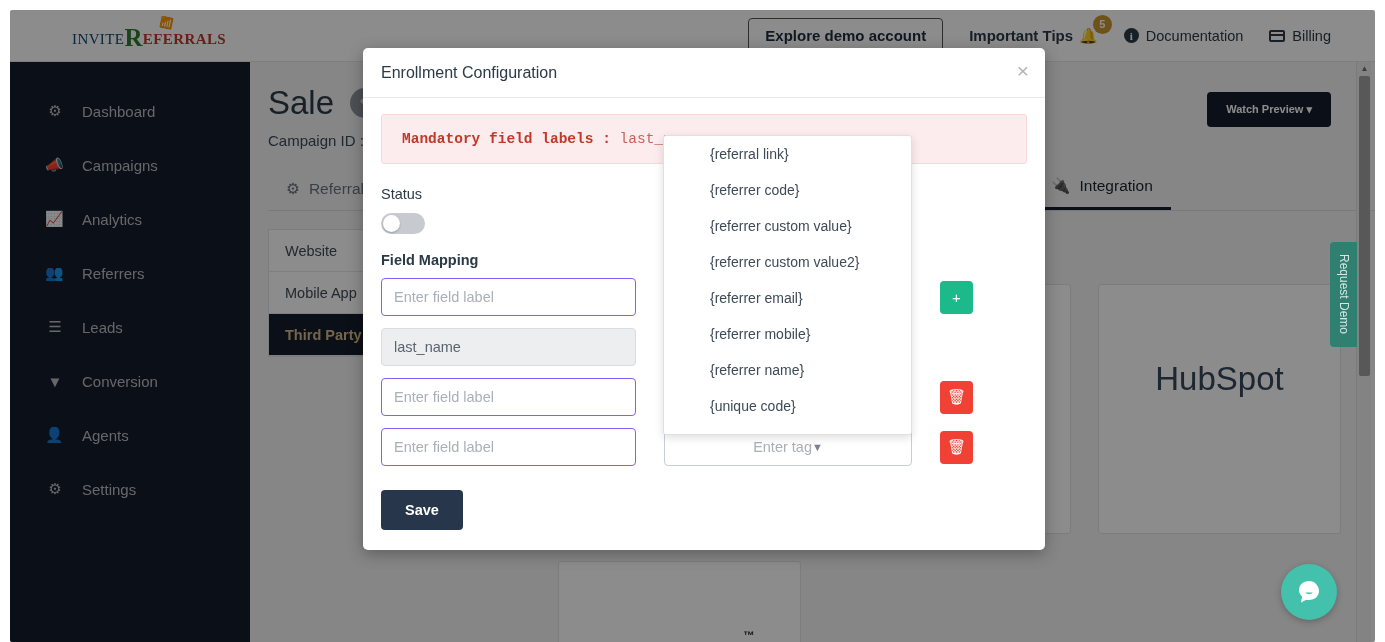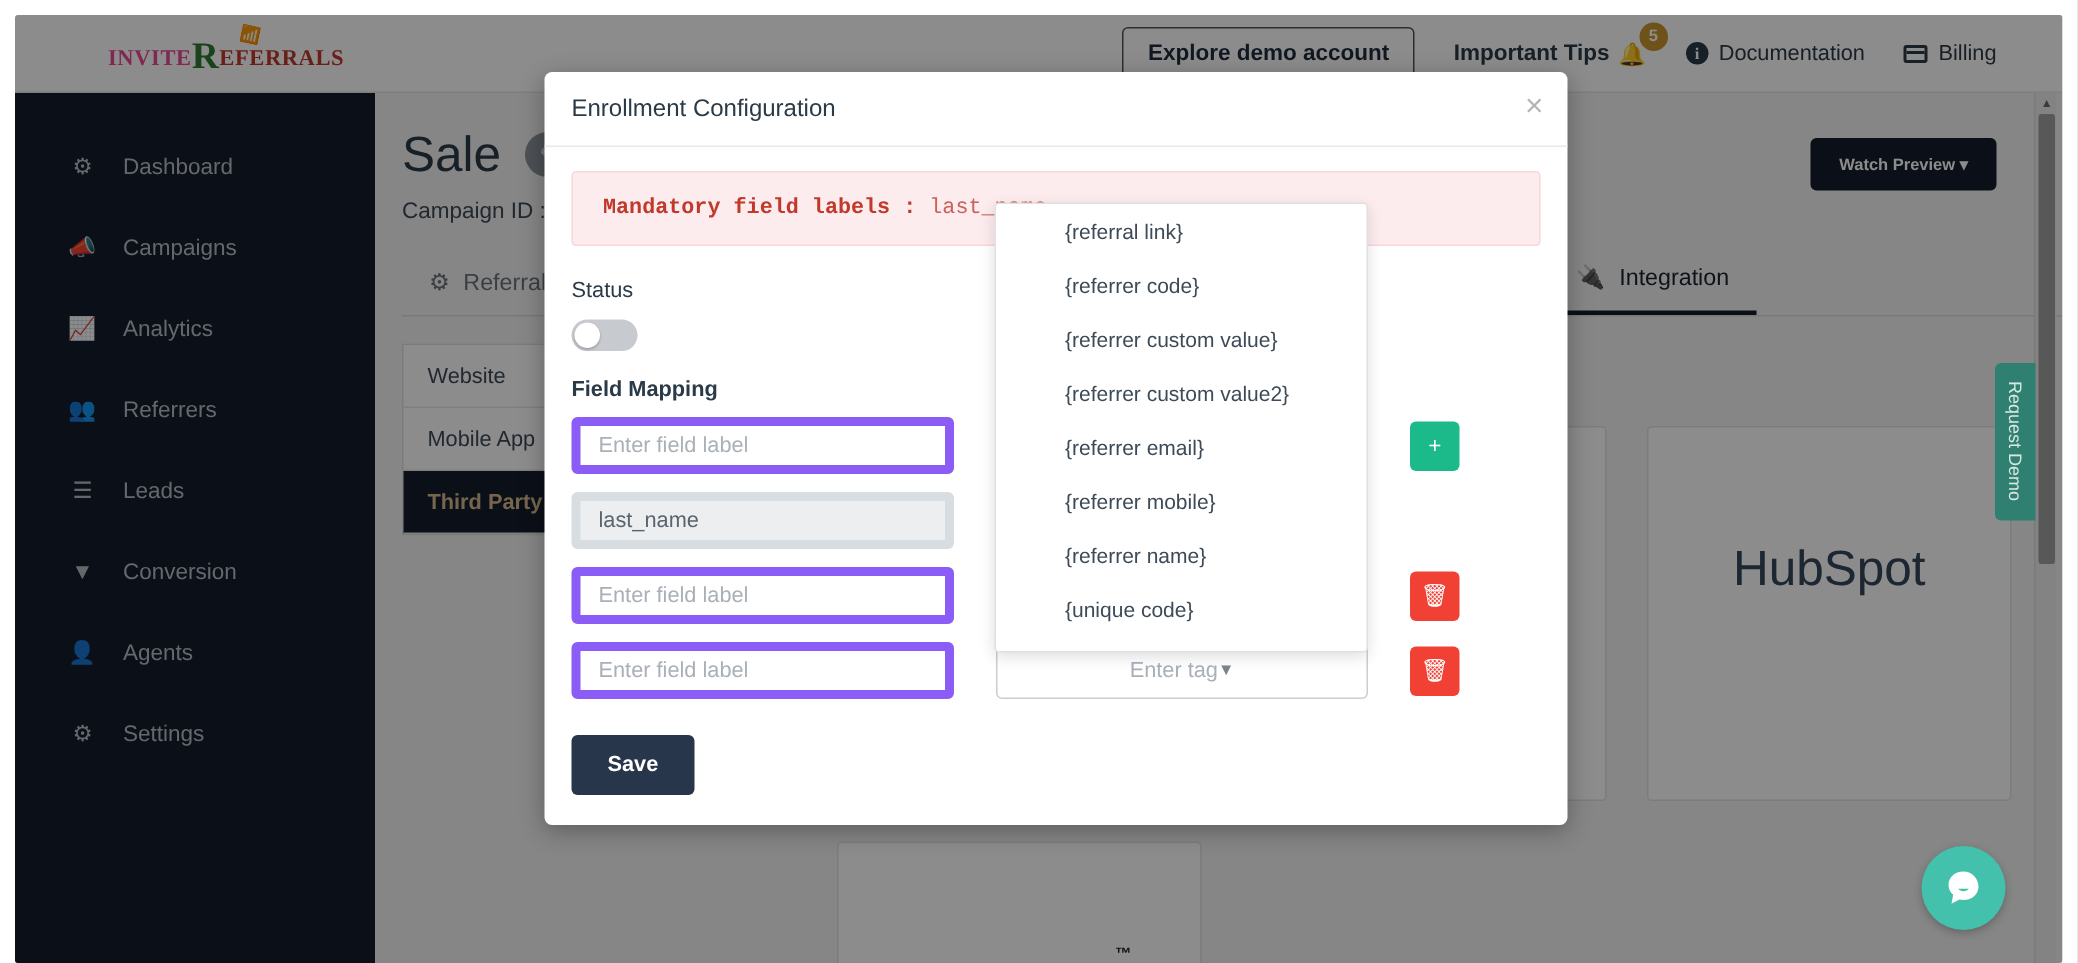--- a/index.html
+++ b/index.html
@@ -40,21 +40,21 @@
     display: flex; align-items: center;
   }
   .brand {
     margin-left: 62px;
     font-family: "Liberation Serif", serif;
     font-size: 16px;
     letter-spacing: .4px;
     white-space: nowrap;
     position: relative;
   }
-  .brand .inv { color: #ec4899; font-variant: small-caps; font-weight: 700; font-size: 15px;}
+  .brand .inv { color: #0c4a6e; font-variant: small-caps; font-weight: 400; font-size: 15px;}
   .brand .bigR { color: #2e7d32; font-weight: 700; font-size: 25px; position: relative; top: 2px;}
   .brand .ref { color: #c0392b; font-variant: small-caps; font-weight: 700; font-size: 15px;}
   .brand .wifi {
     position: absolute; top: -5px; left: 88px;
     color: #2e7d32; font-size: 11px; transform: rotate(12deg);
   }
   .topnav {
     margin-left: auto;
     display: flex; align-items: center; gap: 26px;
     padding-right: 44px;
@@ -276,21 +276,21 @@
 
   .fm-label { margin-top: 18px; font-size: 14.5px; color: #2b3a47; font-weight: 700; }
 
   .map-rows { margin-top: 10px; }
   .map-row {
     display: flex; align-items: center; gap: 28px;
     margin-bottom: 12px;
   }
   .inp {
     width: 255px; height: 38px;
-    border: 6px solid #8b5cf6; border-radius: 4px;
+    border: 1px solid #8b5cf6; border-radius: 4px;
     padding: 0 12px; font-size: 14.5px; color: #3d4a57;
     font-family: "Liberation Sans", sans-serif;
     background: #fff;
     display: flex; align-items: center;
   }
   .inp.placeholder { color: #a9b0b7; }
   .inp.readonly { background: #eceef0; border-color: #d8dde2; color: #5a646e; }
   .tag-select {
     width: 248px; height: 38px;
     border: 1px solid #c8ced4; border-radius: 4px;

